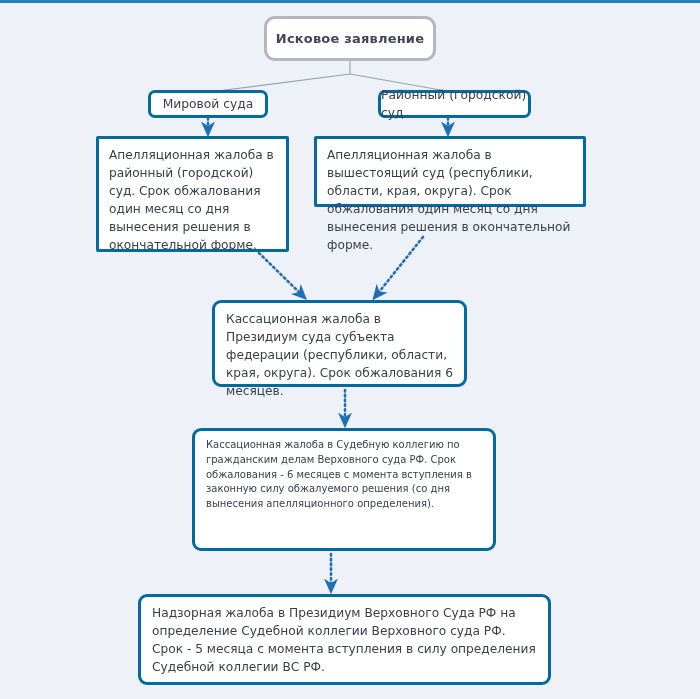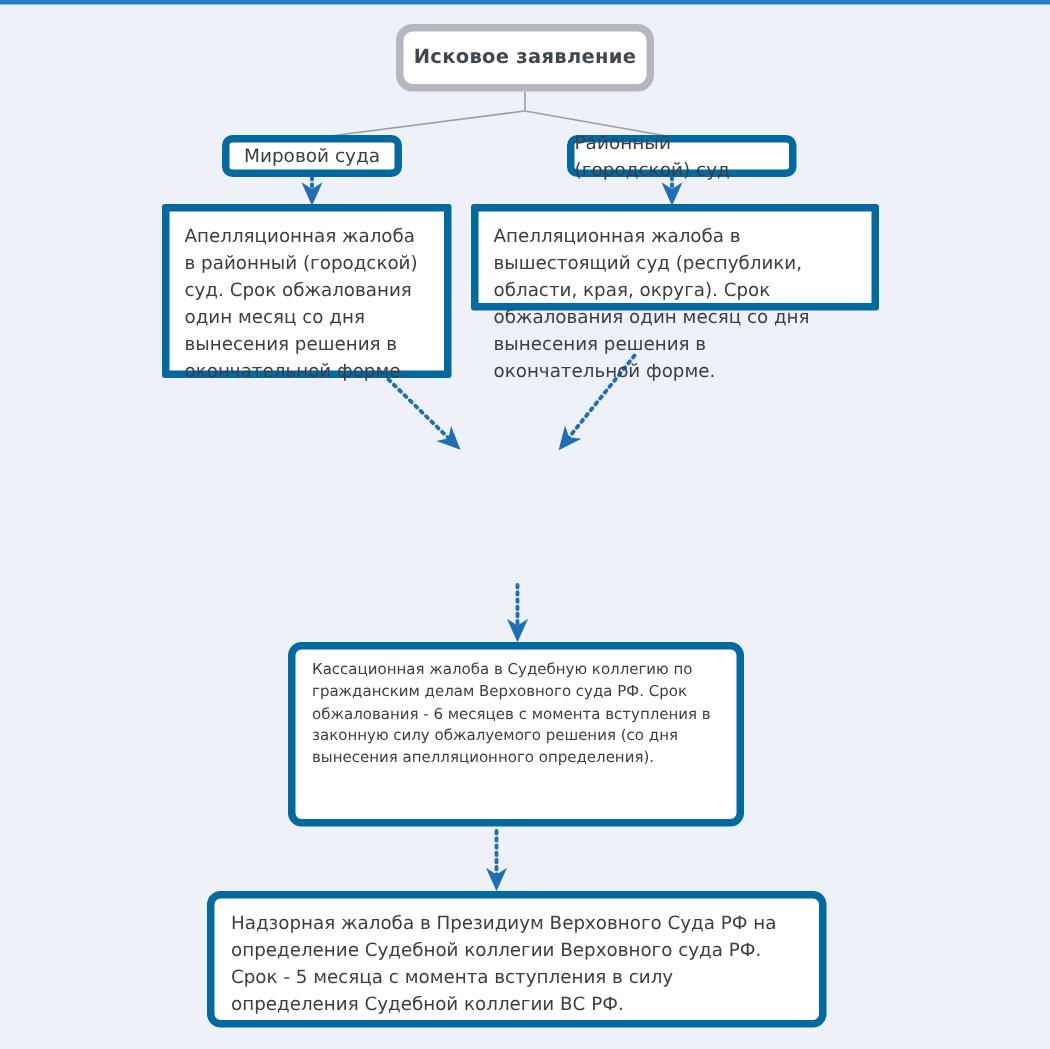--- a/index.html
+++ b/index.html
@@ -31,21 +31,21 @@
     position: absolute;
     left: 0; top: 0;
     width: 700px;
     height: 699px;
     pointer-events: none;
   }
   .node {
     position: absolute;
     box-sizing: border-box;
     background: #ffffff;
-    border: 5px solid #0369a1;
+    border: 3px solid #0369a1;
     color: #3a3f47;
     line-height: 1.48;
   }
   .node .txt {
     display: block;
     white-space: pre-line;
   }
   
   #n-root {
     left: 264px; top: 16px;
@@ -75,21 +75,21 @@
     width: 153px; height: 28px;
     border-radius: 7px;
     display: flex;
     align-items: center;
     justify-content: center;
     font-size: 12.3px;
     margin-left: 20px;
   }
   
   #n-appeal-district {
-    left: 108px; top: 136px;
+    left: 96px; top: 136px;
     width: 193px; height: 116px;
     border-radius: 2px;
     padding: 7px 9px 6px 10px;
     font-size: 12.2px;
   }
   
   #n-appeal-higher {
     left: 314px; top: 136px;
     width: 272px; height: 71px;
     border-radius: 2px;
@@ -179,20 +179,23 @@
   </div>
 
   <div class="node" id="n-appeal-district">
     <span class="txt">Апелляционная жалоба в районный (городской) суд. Срок обжалования один месяц со дня вынесения решения в окончательной форме.</span>
   </div>
 
   <div class="node" id="n-appeal-higher">
     <span class="txt">Апелляционная жалоба в вышестоящий суд (республики, области, края, округа). Срок обжалования один месяц со дня вынесения решения в окончательной форме.</span>
   </div>
 
+  <div class="node" id="n-cassation-presidium">
+    <span class="txt">Кассационная жалоба в Президиум суда субъекта федерации (республики, области, края, округа). Срок обжалования 6 месяцев.</span>
+  </div>
 
   <div class="node" id="n-cassation-collegium">
     <span class="txt">Кассационная жалоба в Судебную коллегию по гражданским делам Верховного суда РФ. Срок обжалования - 6 месяцев с момента вступления в законную силу обжалуемого решения (со дня вынесения апелляционного определения).</span>
   </div>
 
   <div class="node" id="n-supervisory">
     <span class="txt">Надзорная жалоба в Президиум Верховного Суда РФ на определение Судебной коллегии Верховного суда РФ. Срок - 5 месяца с момента вступления в силу определения Судебной коллегии ВС РФ.</span>
   </div>
 
 </div>

